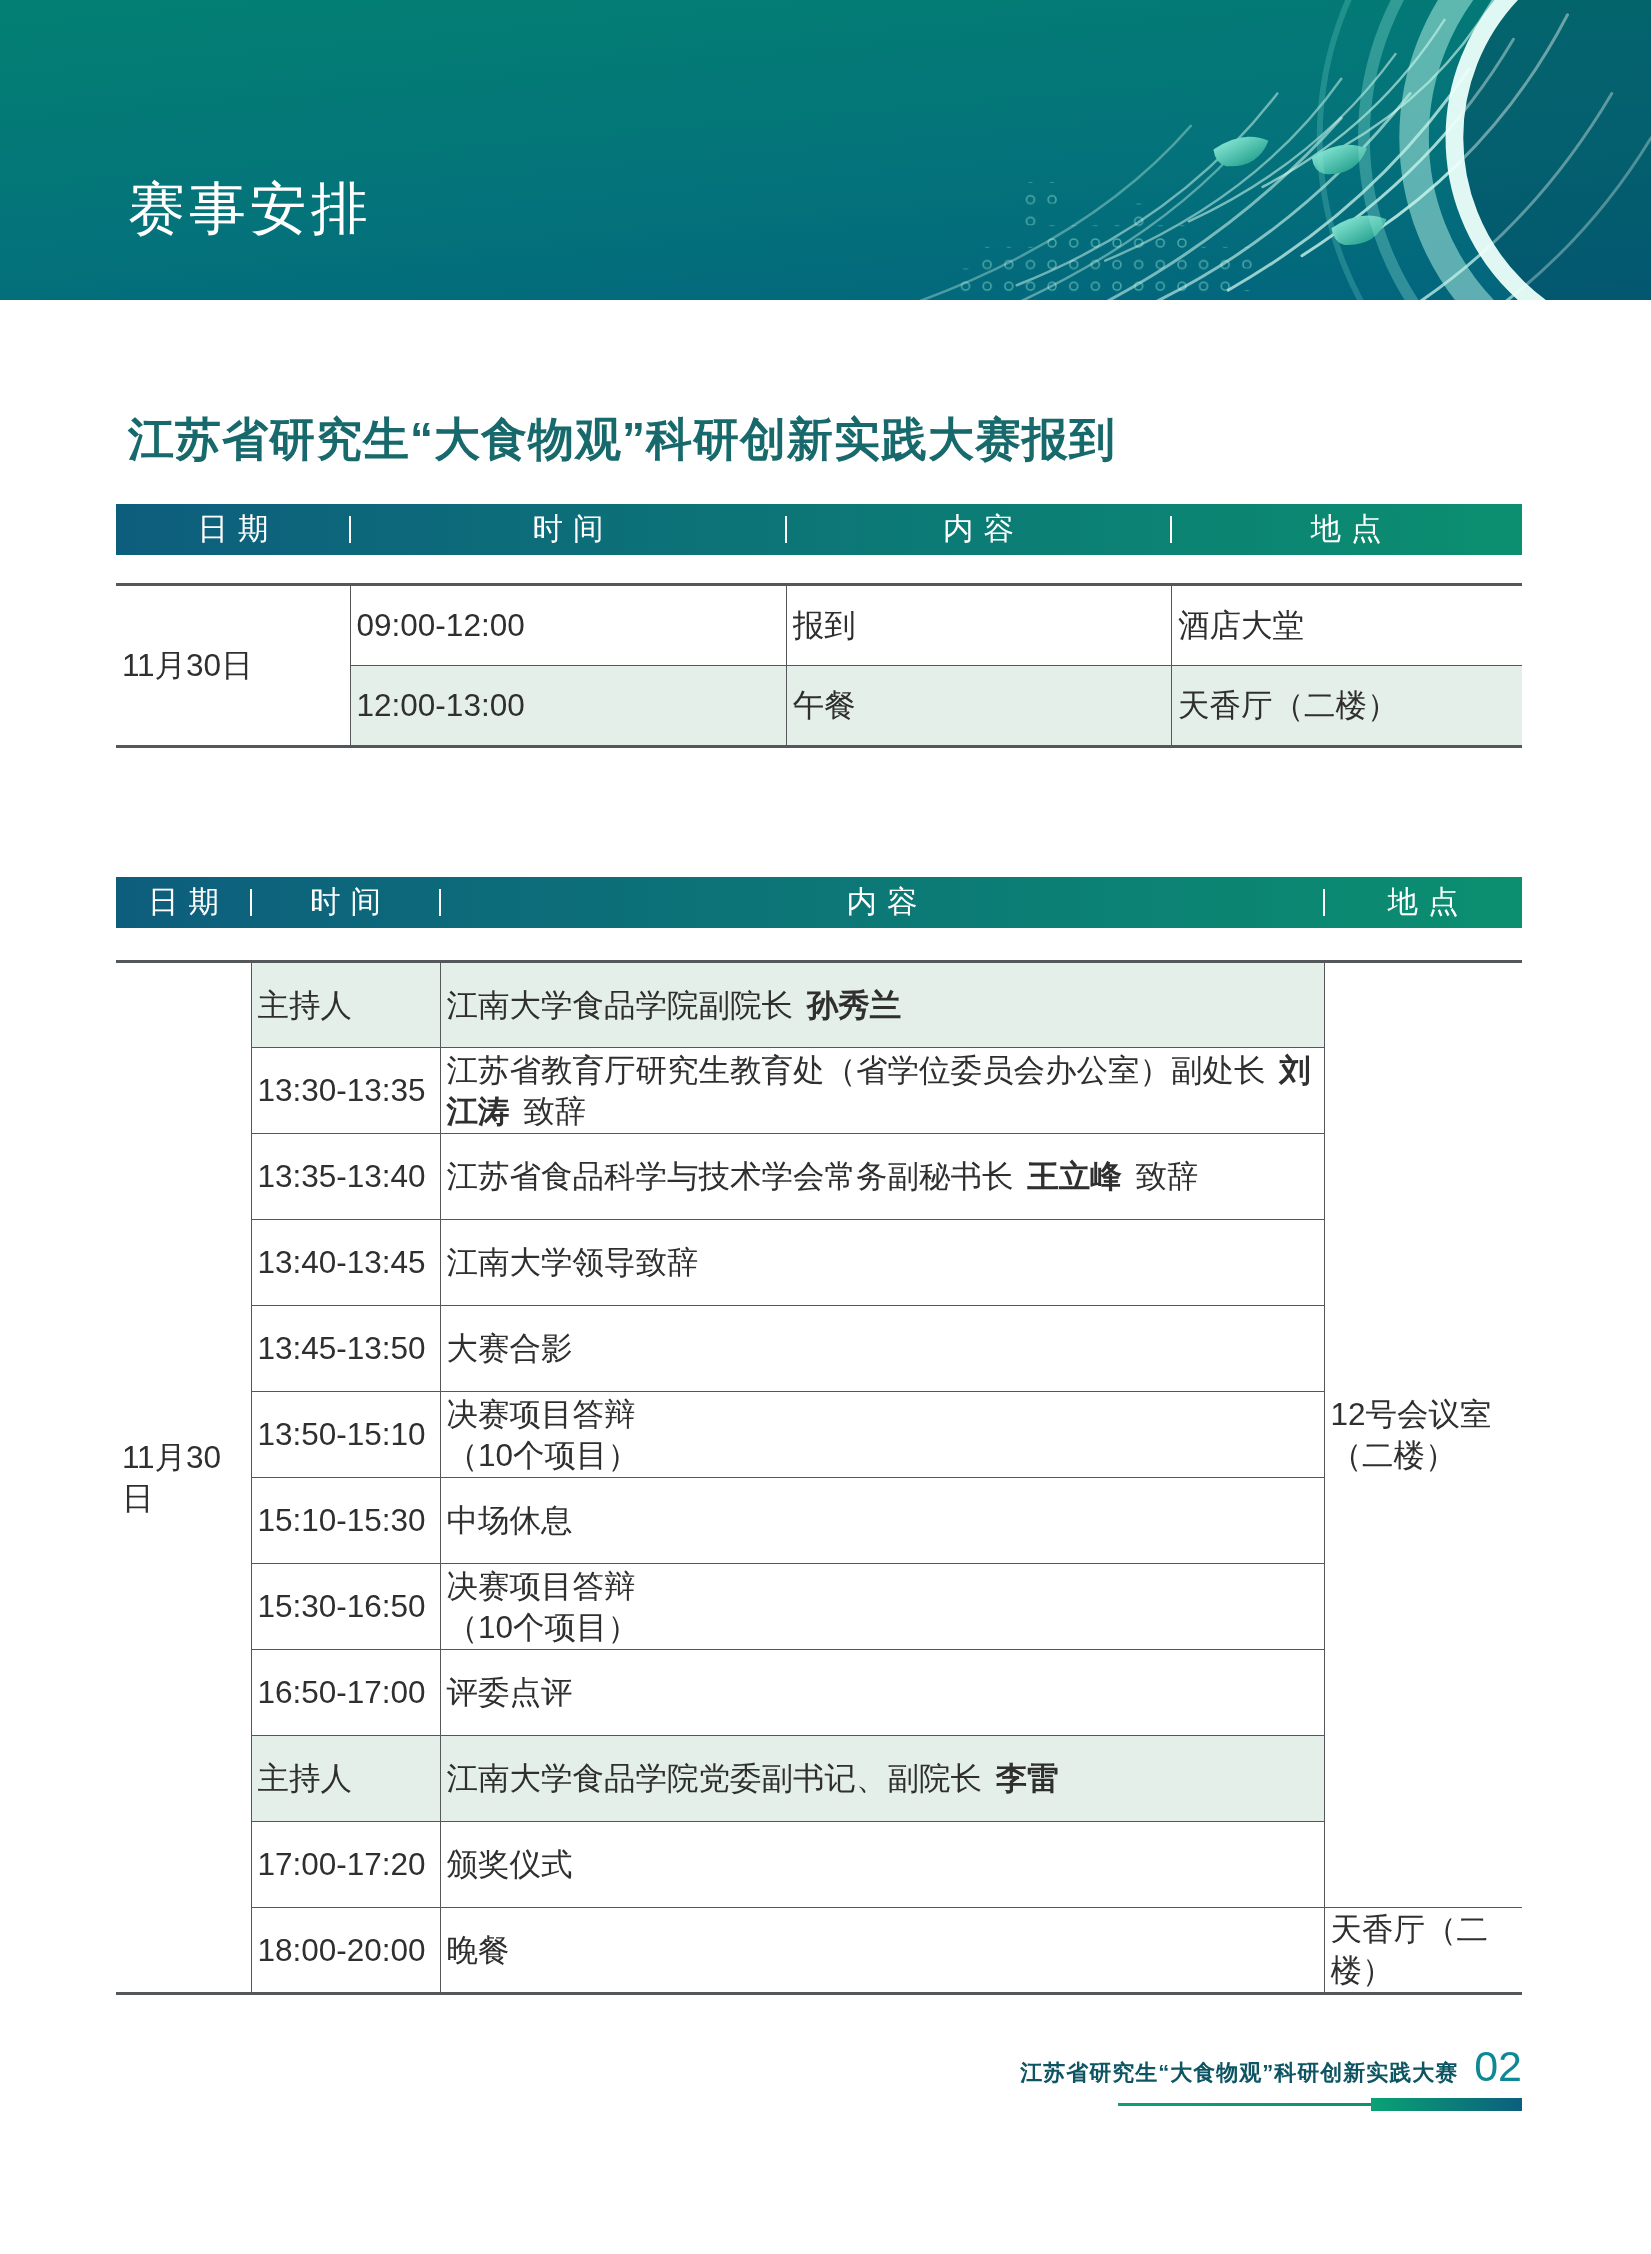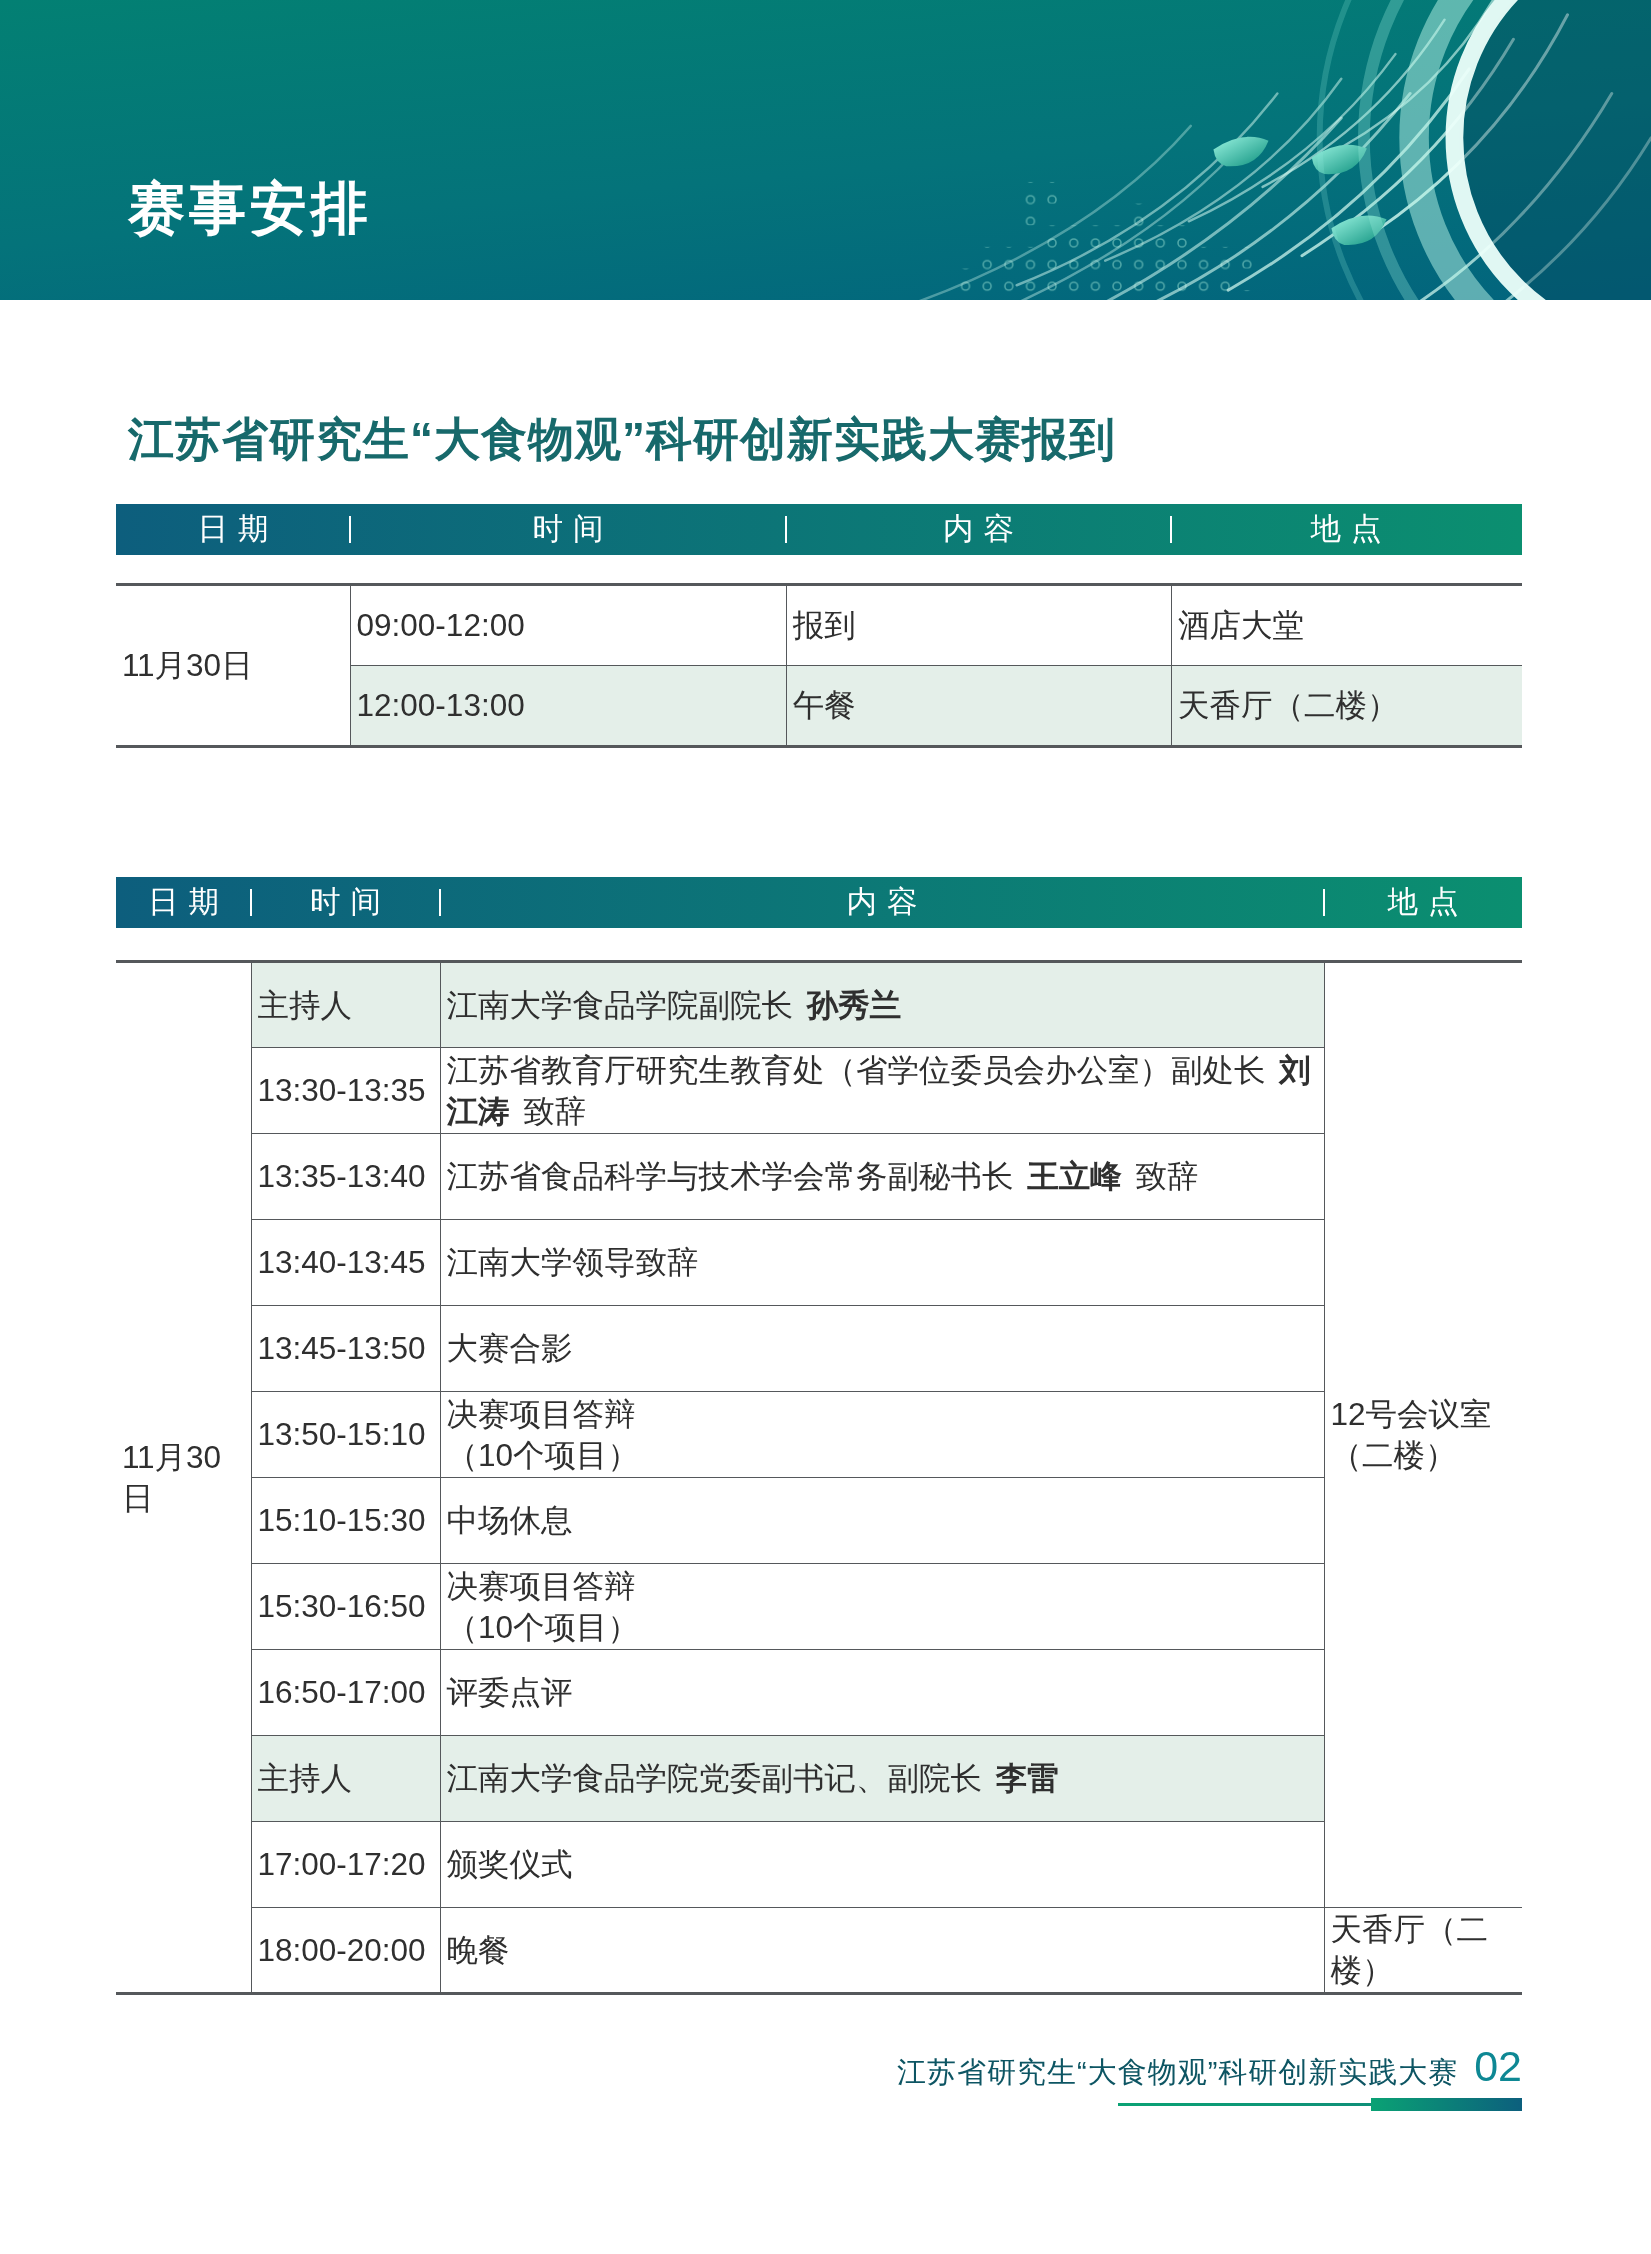--- a/index.html
+++ b/index.html
@@ -11,21 +11,21 @@
     color:var(--body-text,#2f2f2f);
   }
   
   .banner{
     position:absolute;left:0;top:0;width:1652px;height:300px;overflow:hidden;
     background:linear-gradient(175deg,var(--banner-top,#038073) 0%,#04737a 55%,var(--banner-bottom,#02647d) 100%);
   }
   .banner svg{position:absolute;right:0;top:0;}
   .banner-title{
     position:absolute;left:128px;top:177px;margin:0;
-    font-size:57px;font-weight:bold;color:#ffffff;letter-spacing:3.9px;line-height:1.1;
+    font-size:57px;font-weight:normal;color:#ffffff;letter-spacing:3.9px;line-height:1.1;
   }
   
   .sec-title{
     position:absolute;left:128px;margin:0;
     font-size:46px;font-weight:bold;color:var(--title-teal,#17696b);letter-spacing:1px;line-height:1.1;text-align:right;
   }
   .sec-title.t1{top:414px;}
   .sec-title.t2{top:796px;}
   
   .thead{
@@ -60,21 +60,21 @@
   td.g{background:var(--row-shaded,#e4efe9);}
   .nm{font-weight:bold;}
   .nm:not(:empty){margin-left:13.8px;margin-top:17px;}
   .sfx:not(:empty){margin-left:13.8px;}
   .c2{display:block;}
   .loc2{display:block;}
   
   .footer-row{
     position:absolute;top:2045px;right:130px;display:flex;align-items:flex-end;gap:15.8px;
   }
-  .footer-text{font-size:29px;font-weight:normal;color:var(--footer-text,#0d5563);line-height:29.6px;letter-spacing:1px;}
+  .footer-text{font-size:22px;font-weight:bold;color:var(--footer-text,#0d5563);line-height:29.6px;letter-spacing:1px;}
   .footer-page{font-size:43px;font-weight:normal;color:var(--footer-page,#0e8894);line-height:43px;}
   .footer-line{
     position:absolute;top:2098px;right:130px;width:404px;height:12.8px;
     display:flex;align-items:center;
   }
   .fl-thin{flex:1;height:3px;background:linear-gradient(90deg,var(--bar-green,#0aa274),#0f8f78);}
   .fl-thick{width:151px;height:12.8px;background:linear-gradient(90deg,var(--bar-green,#0aa274),var(--bar-blue,#0c5f7d));}
 </style>
 </head>
 <body>

